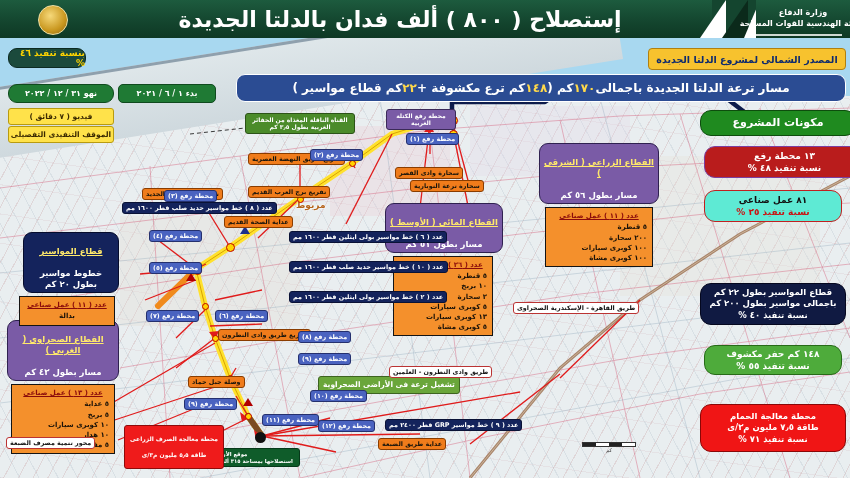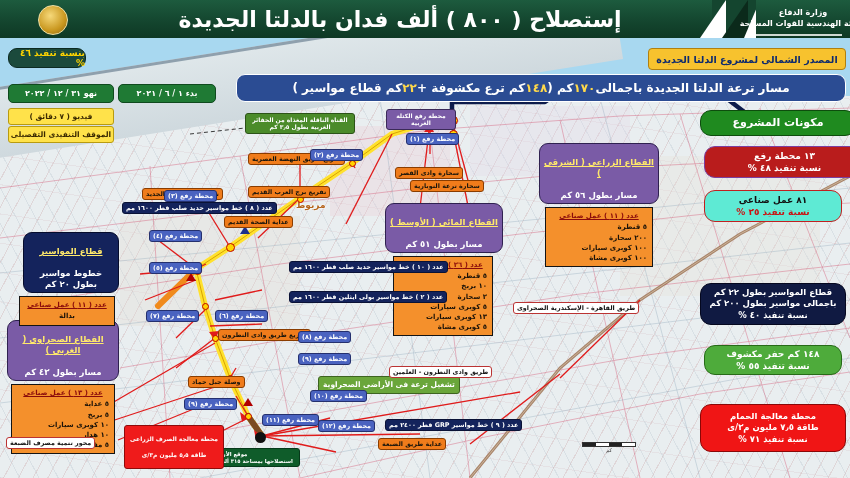--- a/index.html
+++ b/index.html
@@ -262,21 +262,21 @@
     <div class="blackdot" style="left:255px;top:394px;"></div>
 
     <div class="scalebar" style="left:582px;top:404px;">
       <div class="bar"></div>
       <span>كم</span>
     </div>
   </div>
 
   <div class="pct">بنسبة تنفيذ ٤٦ %</div>
   <div class="dbtn" style="left:118px;top:84px;width:96px;">بدء ١ / ٦ / ٢٠٢١</div>
-  <div class="dbtn" style="left:8px;top:84px;width:104px;">نهو ٣١ / ١٢ / ٢٠٢٢</div>
+  <div class="dbtn" style="left:8px;top:84px;width:104px;border-radius:9px;">نهو ٣١ / ١٢ / ٢٠٢٢</div>
   <div class="ybtn" style="left:8px;top:108px;width:104px;">فيديو ( ٧ دقائق )</div>
   <div class="ybtn" style="left:8px;top:126px;width:104px;">الموقف التنفيذى التفصيلى</div>
 
   <div class="bn-yellow">المصدر الشمالى لمشروع الدلتا الجديدة</div>
   <div class="bn-blue">
     <span>مسار ترعة الدلتا الجديدة باجمالى </span>
     <b>١٧٠</b>
     <span> كم ( </span>
     <b>١٤٨</b>
     <span> كم ترع مكشوفة + </span>
@@ -389,20 +389,21 @@
   <div class="mini c-orange" style="left:224px;top:216px;">عداية الصحة القديم</div>
   <div class="mini c-orange" style="left:395px;top:167px;">سحارة وادى القصر</div>
   <div class="mini c-orange" style="left:410px;top:150px;margin-top:30px;">سحارة ترعة النوبارية</div>
   <div class="mini c-orange" style="left:218px;top:329px;">تفريع طريق وادى النطرون</div>
   <div class="mini c-orange" style="left:188px;top:376px;">وصلة جبل حماد</div>
   <div class="mini c-orange" style="left:378px;top:438px;">عداية طريق الضبعة</div>
   <div class="mini c-white" style="left:513px;top:294px;margin-top:8px;">طريق القاهرة - الإسكندرية الصحراوى</div>
   <div class="mini c-white" style="left:389px;top:366px;">طريق وادى النطرون - العلمين</div>
 
   <div class="mini c-navy" style="left:122px;top:202px;">عدد ( ٨ ) خط مواسير حديد صلب قطر ١٦٠٠ مم</div>
+  <div class="mini c-navy" style="left:289px;top:231px;">عدد ( ٦ ) خط مواسير بولى ايثلين  قطر ١٦٠٠ مم</div>
   <div class="mini c-navy" style="left:289px;top:261px;">عدد ( ١٠ ) خط مواسير حديد صلب قطر ١٦٠٠ مم</div>
   <div class="mini c-navy" style="left:289px;top:291px;">عدد ( ٢ ) خط مواسير بولى ايثلين  قطر ١٦٠٠ مم</div>
   <div class="mini c-navy" style="left:385px;top:419px;">عدد ( ٩ ) خط مواسير GRP قطر ٢٤٠٠ مم</div>
 
   <div class="mini2 c-purple" style="left:386px;top:109px;width:70px;">محطة رفع الكتلة الغربية</div>
   <div class="mini c-blue" style="left:406px;top:133px;">محطة رفع (١)</div>
   <div class="mini c-blue" style="left:310px;top:149px;">محطة رفع (٢)</div>
   <div class="mini c-blue" style="left:164px;top:190px;">محطة رفع (٣)</div>
   <div class="mini c-blue" style="left:149px;top:230px;">محطة رفع (٤)</div>
   <div class="mini c-blue" style="left:149px;top:262px;">محطة رفع (٥)</div>

